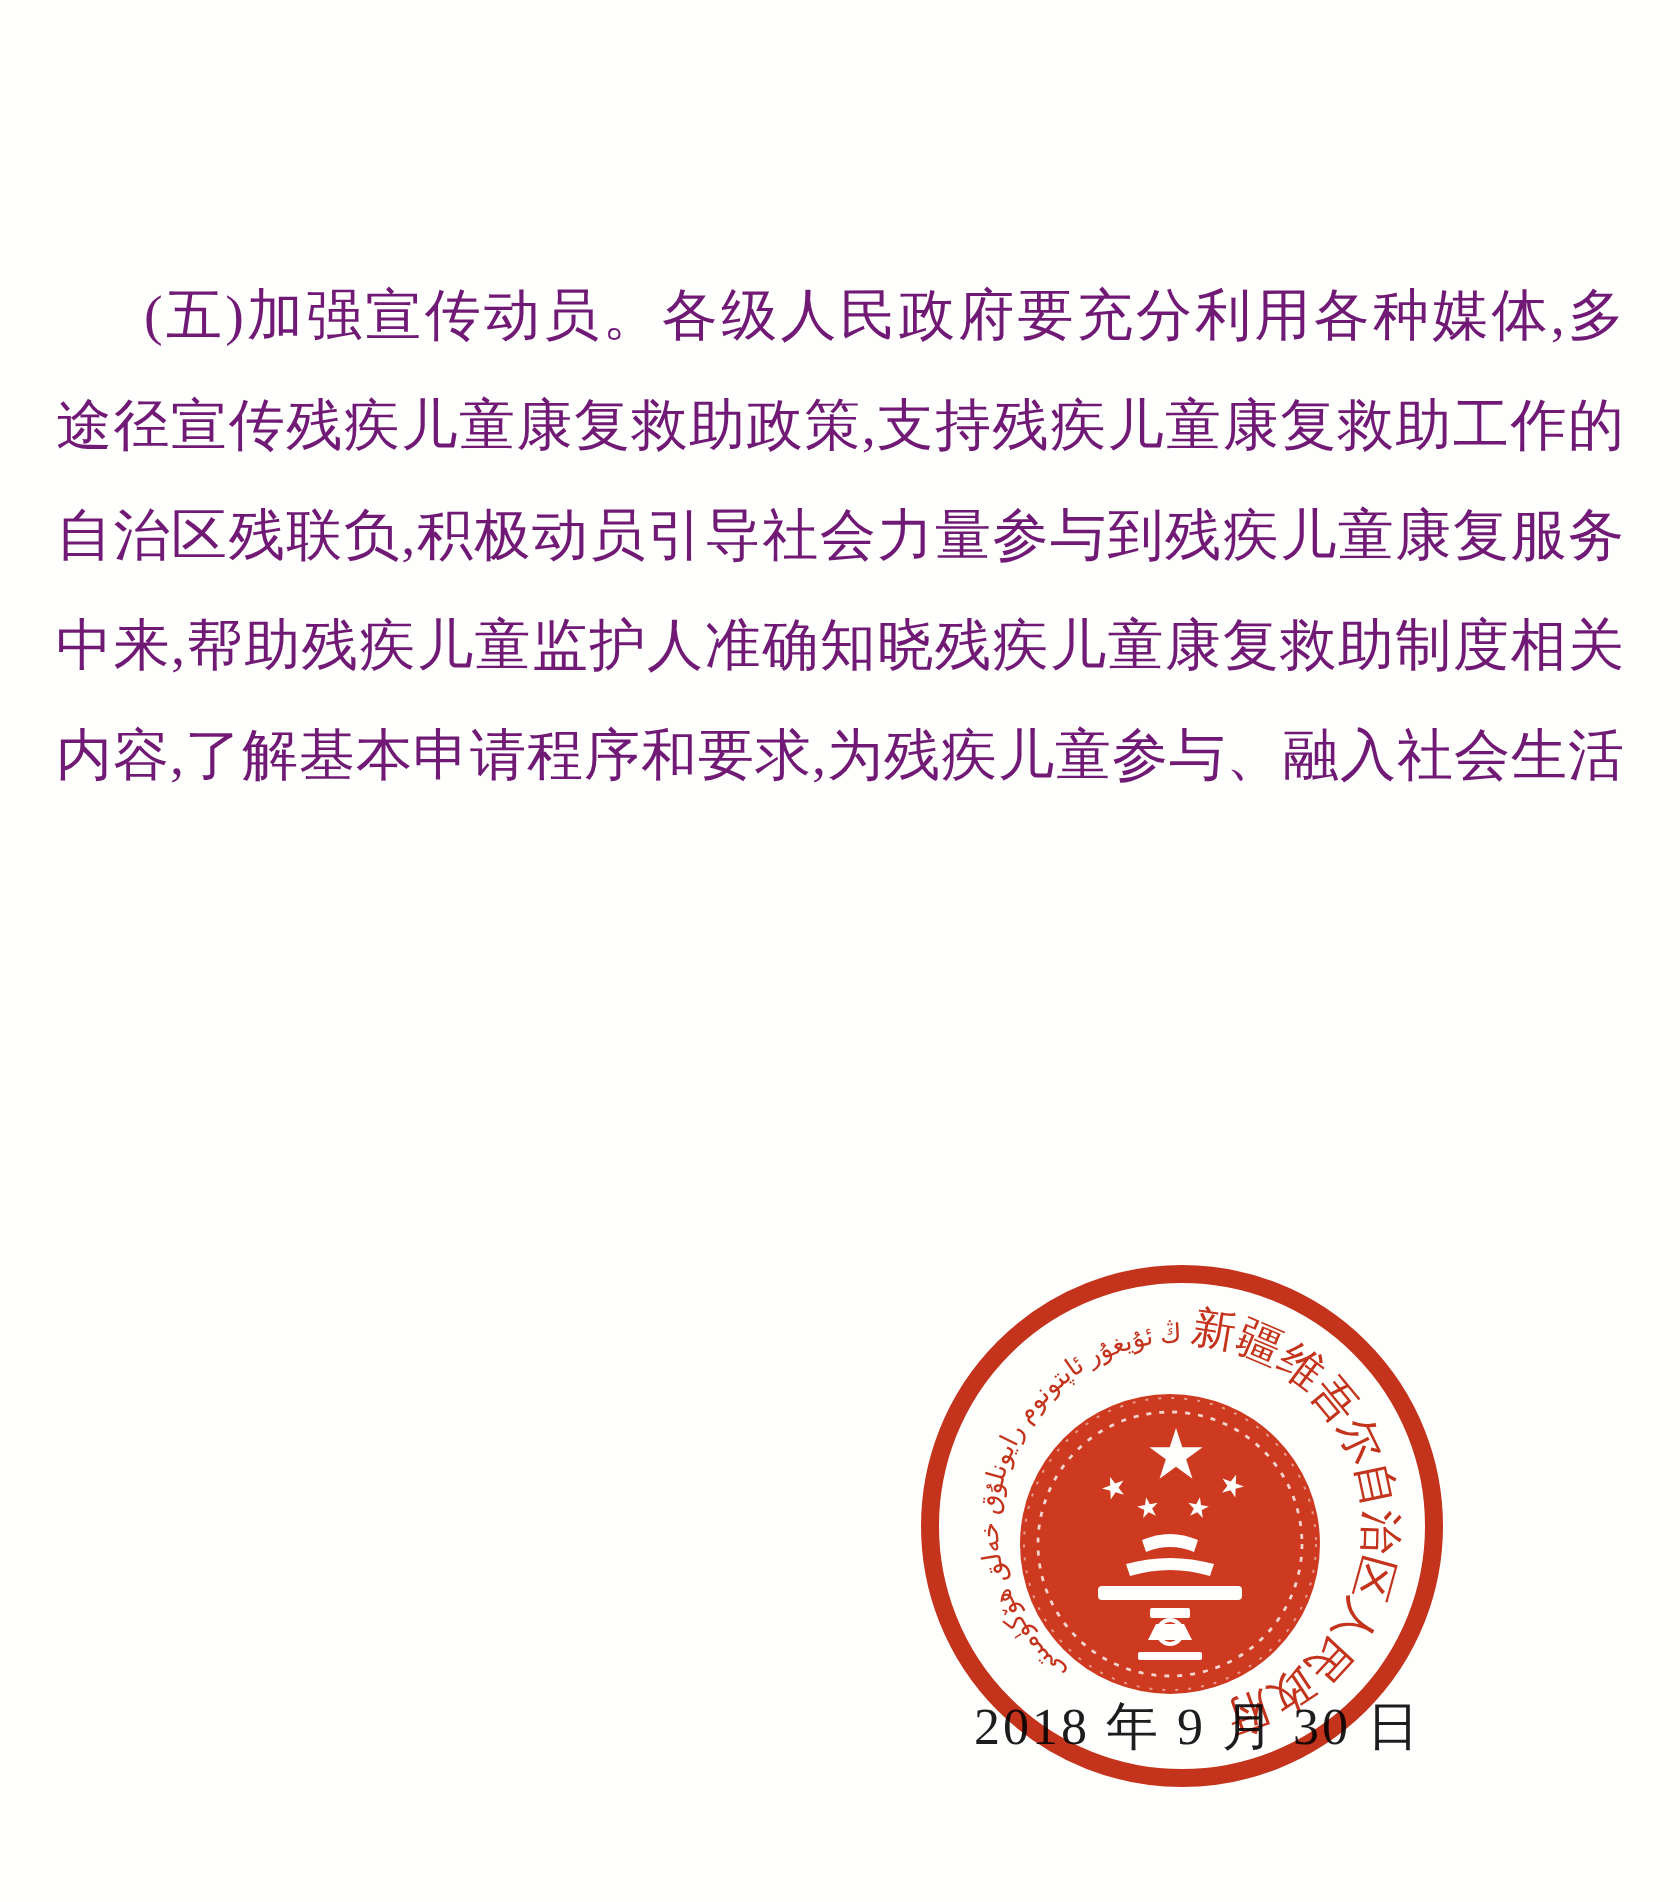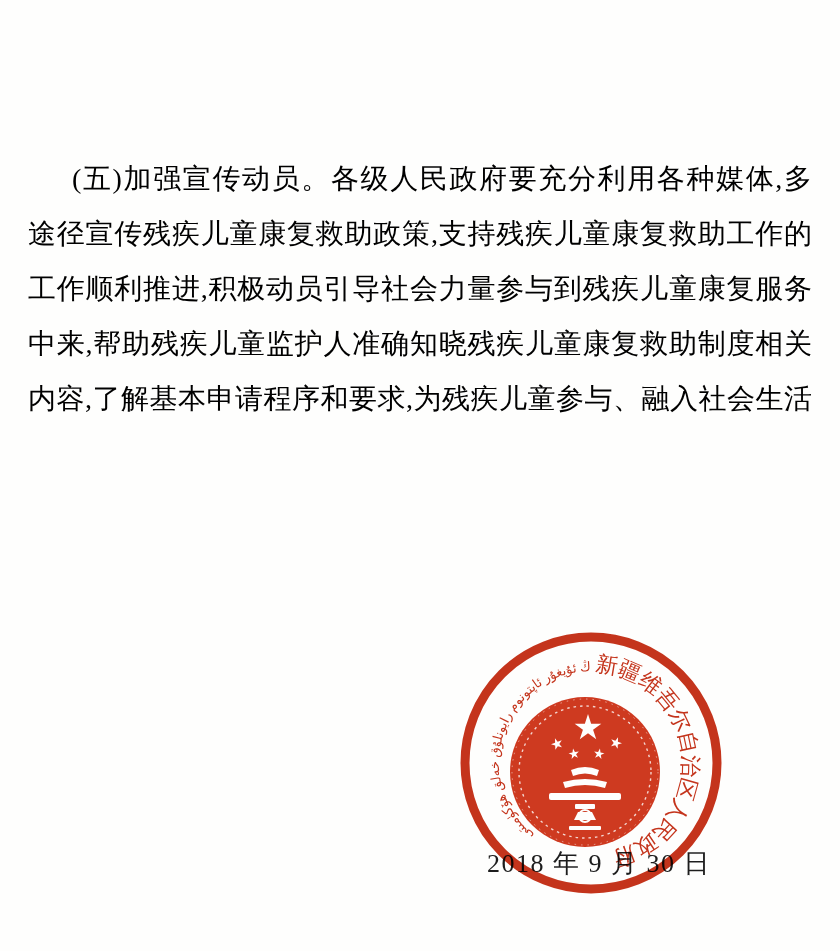--- a/index.html
+++ b/index.html
@@ -8,23 +8,23 @@
     width: 840px;
     height: 951px;
     background: #fefefdf5;
     background-color: #fefefd;
     overflow: hidden;
     font-family: "Liberation Serif", "DejaVu Serif", serif;
   }
   .textblock {
     position: absolute;
     left: 28px;
-    top: 151px;
+    top: 131px;
     width: 784px;
-    color: #000000;
+    color: #701a75;
   }
   .ln {
     height: 55px;
     line-height: 55px;
     font-size: 28px;
     text-align: justify;
     text-align-last: justify;
     white-space: nowrap;
   }
   .ln.end { text-align-last: left; }
@@ -56,21 +56,21 @@
   }
 </style>
 </head>
 <body>
 
 <div class="page">
 
   <div class="textblock">
     <div class="ln ind">(五)加强宣传动员。各级人民政府要充分利用各种媒体,多</div>
     <div class="ln">途径宣传残疾儿童康复救助政策,支持残疾儿童康复救助工作的</div>
-    <div class="ln">工作顺利推进,积极动员引导社会力量参与到残疾儿童康复服务</div>
+    <div class="ln">自治区残联负,积极动员引导社会力量参与到残疾儿童康复服务</div>
     <div class="ln">中来,帮助残疾儿童监护人准确知晓残疾儿童康复救助制度相关</div>
     <div class="ln">内容,了解基本申请程序和要求,为残疾儿童参与、融入社会生活</div>
   </div>
 
   <svg class="seal" viewBox="0 0 266 266" xmlns="http://www.w3.org/2000/svg">
     <defs>
       <path id="arcCW" d="M 133 41 A 92 92 0 1 1 132.95 41" fill="none"></path>
       <path id="starShape" d="M 0 -1 L 0.2245 -0.309 L 0.9511 -0.309 L 0.3633 0.118 L 0.5878 0.809 L 0 0.382 L -0.5878 0.809 L -0.3633 0.118 L -0.9511 -0.309 L -0.2245 -0.309 Z" fill="#ffffff"></path>
     </defs>
 

